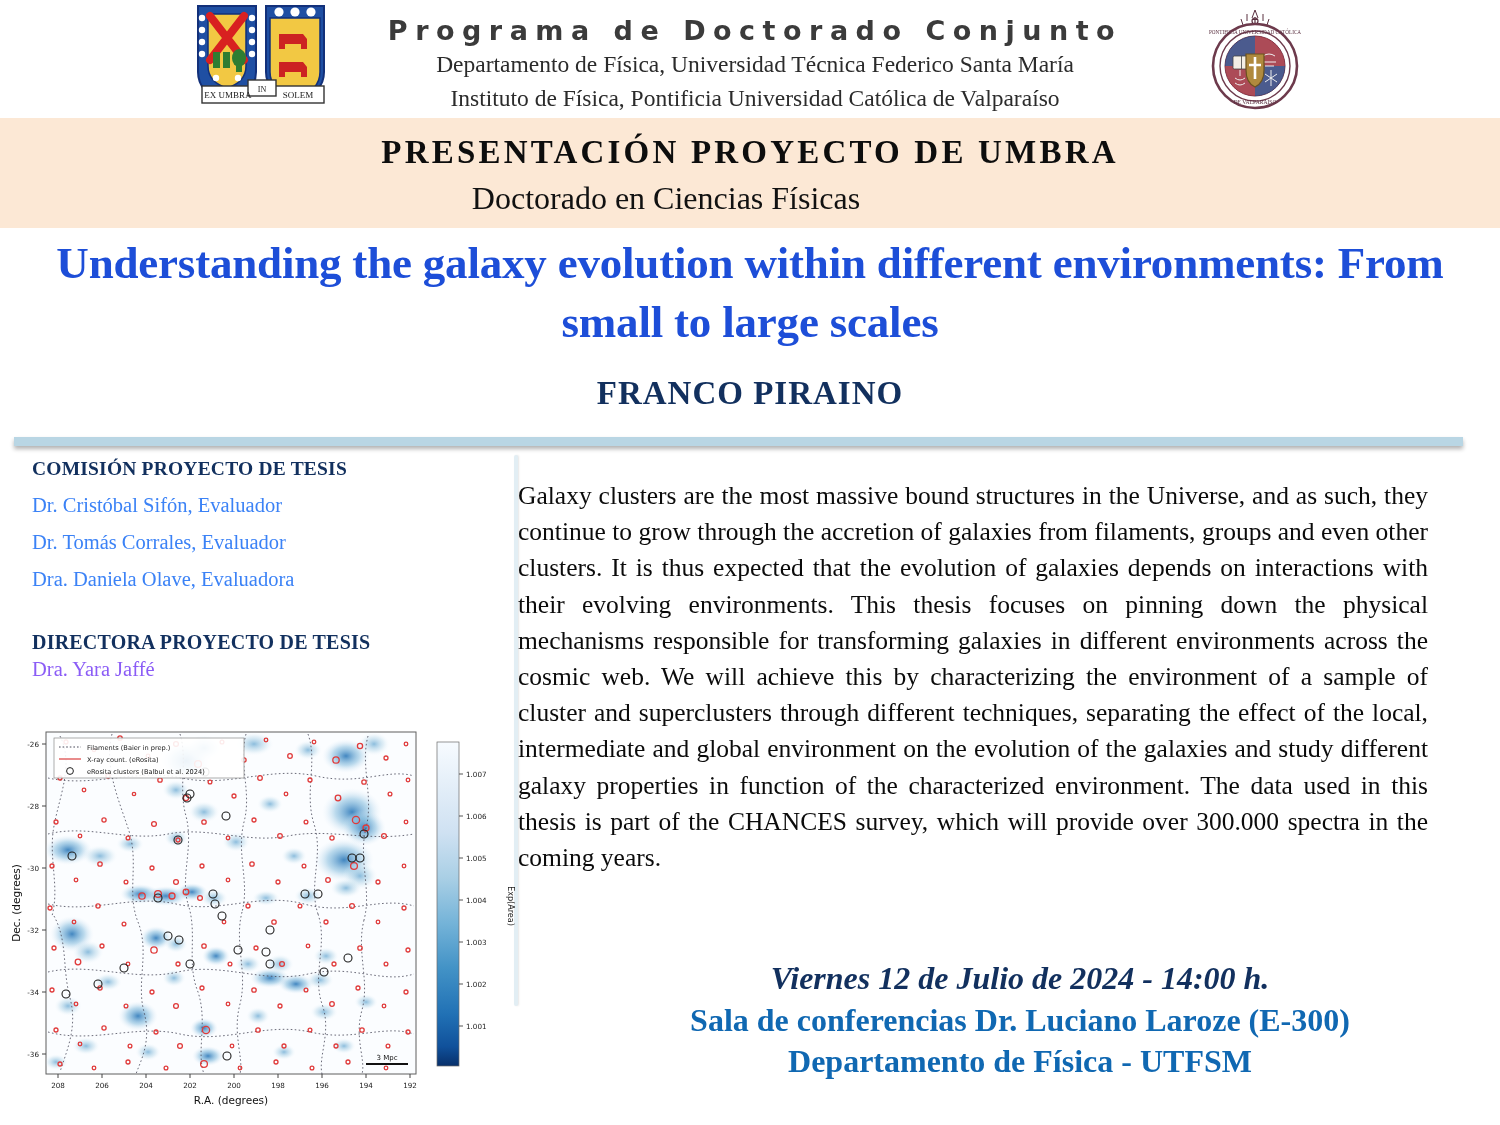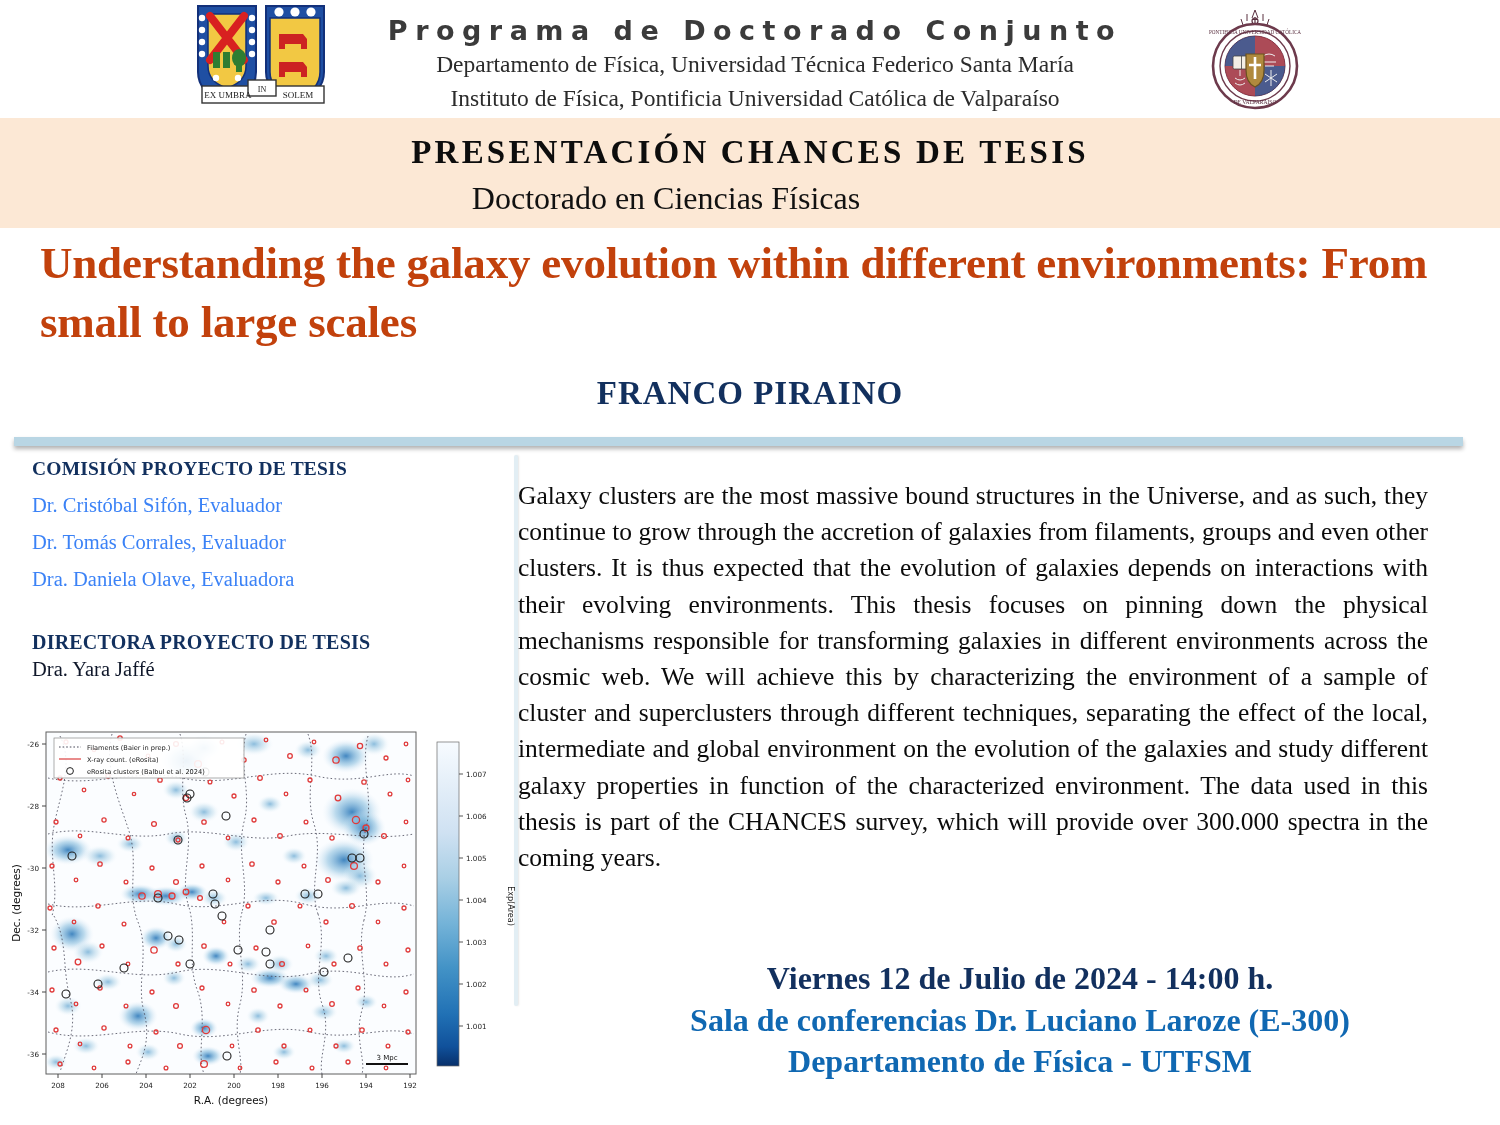--- a/index.html
+++ b/index.html
@@ -59,26 +59,26 @@
   .band-l2{
     position:absolute;left:0;top:62px;width:1332px;text-align:center;
     font-family:"Liberation Serif", serif;
     font-size:32px;
     color:#111111;
   }
 
   
   .thesis-title{
     position:absolute;left:40px;top:234px;width:1420px;
-    text-align:left;
+    text-align:center;
     font-family:"Liberation Serif", serif;
     font-weight:bold;
     font-size:45px;
     line-height:1.32;
-    color:#c2410c;
+    color:#1d4ed8;
     letter-spacing:-0.2px;
   }
   .author{
     position:absolute;left:40px;top:375px;width:1420px;
     text-align:center;
     font-family:"Liberation Serif", serif;
     font-weight:bold;
     font-size:33px;
     letter-spacing:1px;
     color:#12305e;
@@ -118,21 +118,21 @@
     font-family:"Liberation Serif", serif;
     font-weight:bold;
     font-size:20px;
     color:#12305e;
     margin-top:40px;
     letter-spacing:0.2px;
   }
   .director{
     font-family:"Liberation Serif", serif;
     font-size:20.5px;
-    color:#0f172a;
+    color:#8b5cf6;
     margin-top:4px;
   }
 
   
   .figure{
     position:absolute;left:8px;top:716px;width:520px;height:392px;
   }
   .fig-svg{display:block;}
 
   
@@ -149,20 +149,21 @@
   
   .event{
     position:absolute;left:540px;top:958px;width:960px;text-align:center;
   }
   .ev-date{
     font-family:"Liberation Serif", serif;
     font-weight:bold;
     font-size:32px;
     color:#12305e;
     line-height:1.30;
+    font-style:italic;
   }
   .ev-venue{
     font-family:"Liberation Serif", serif;
     font-weight:bold;
     font-size:32px;
     color:#1068b2;
     line-height:1.30;
   }
 </style>
 </head>
@@ -246,21 +247,21 @@
       </g>
       <path d="M43 46 h18 v16 q0 13 -9 17 q-9 -4 -9 -17 z" fill="#b08a3e" stroke="#6b5220" stroke-width="1.2"></path>
       <path d="M52 49 v22 M46 57 h12" stroke="#ffffff" stroke-width="2.6"></path>
       <text x="52" y="26" font-family="'Liberation Serif',serif" font-size="5.2" fill="#5a3040" text-anchor="middle">PONTIFICIA UNIVERSIDAD CATÓLICA</text>
       <text x="52" y="96" font-family="'Liberation Serif',serif" font-size="5.6" fill="#5a3040" text-anchor="middle">DE VALPARAÍSO</text>
     </svg>
   </div>
 </div>
 
 <div class="band">
-  <div class="band-l1">PRESENTACIÓN CHANCES DE TESIS</div>
+  <div class="band-l1">PRESENTACIÓN PROYECTO DE UMBRA</div>
   <div class="band-l2">Doctorado en Ciencias Físicas</div>
 </div>
 
 <div class="thesis-title">Understanding the galaxy evolution within different environments: From small to large scales</div>
 <div class="author">FRANCO PIRAINO</div>
 
 <div class="hbar"></div>
 <div class="vline"></div>
 
 <div class="left-col">

